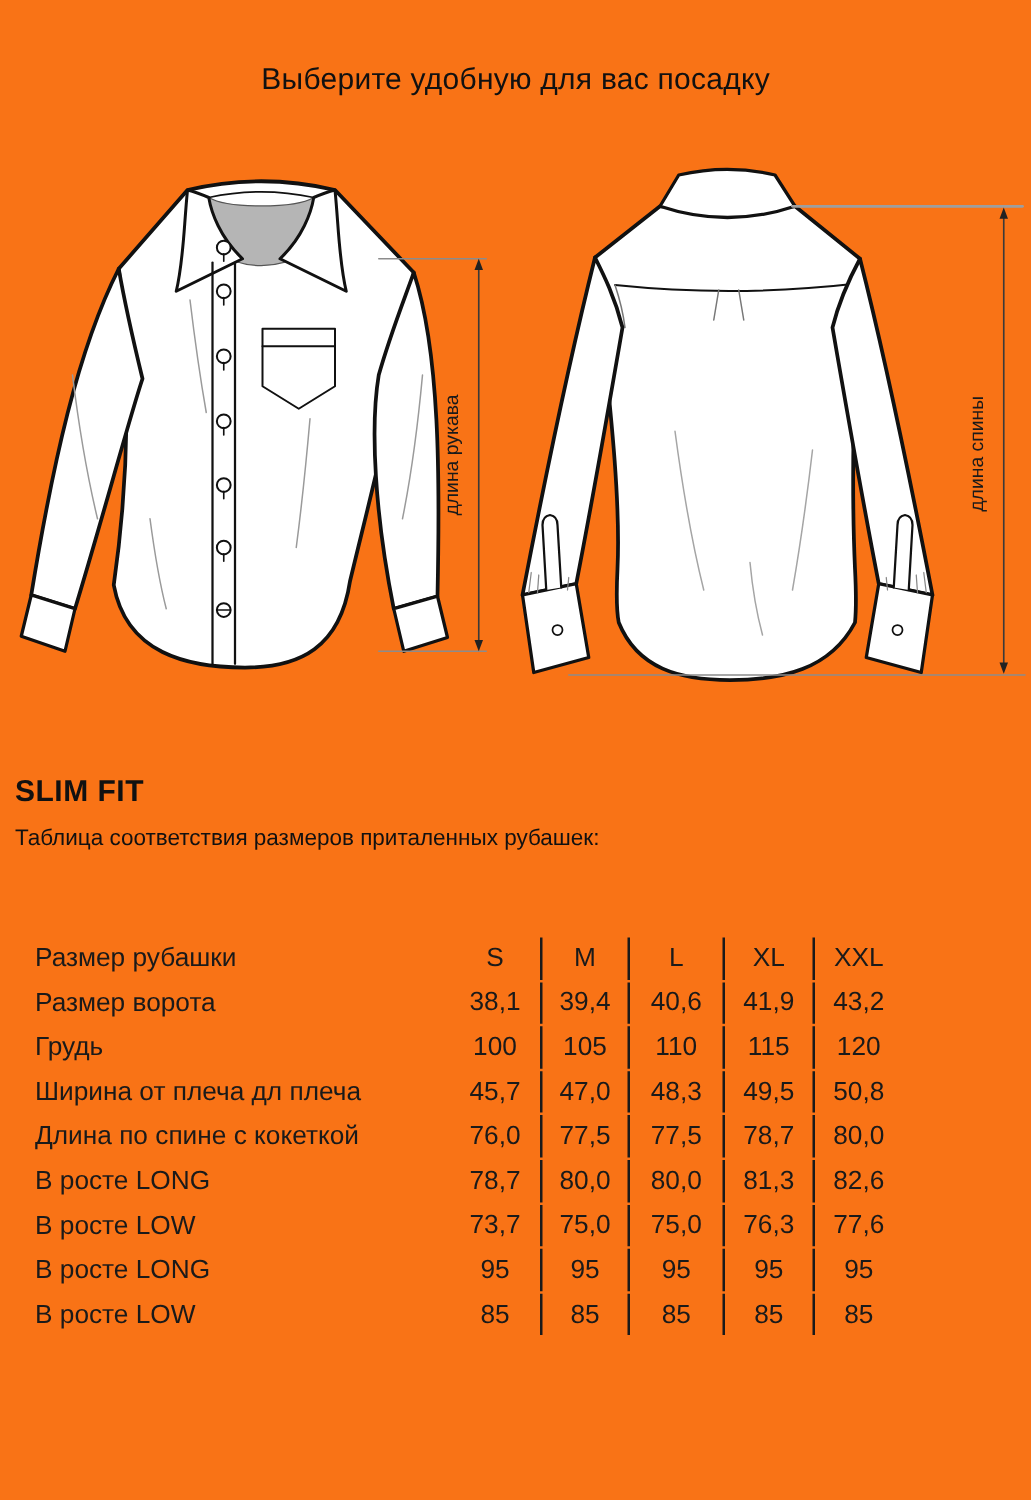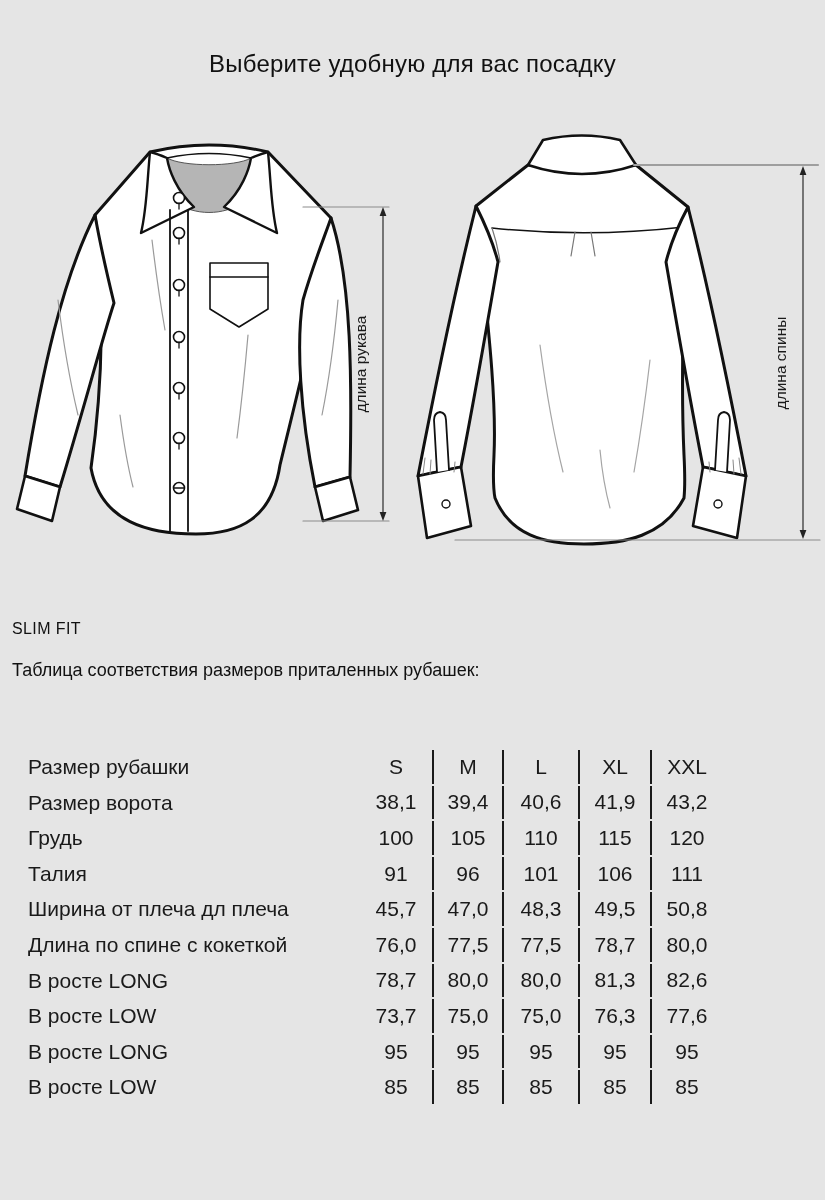--- a/index.html
+++ b/index.html
@@ -1,33 +1,33 @@
 <!DOCTYPE html>
 <html><head>
 <meta charset="utf-8">
 <style>
   html,body{margin:0;padding:0;background:#fff;}
   #page{
     position:relative;
     width:825px;height:1200px;
-    background:#e5e5e5;
+    background:#f97316;
     font-family:"Liberation Sans", sans-serif;
     color:#1a1a1a;
     overflow:hidden;
   }
   .page-title{
     position:absolute;top:50px;left:0;width:825px;
     text-align:center;
     font-size:24px;font-weight:400;color:#111;
     letter-spacing:0.2px;
   }
   #figure{position:absolute;top:120px;left:0;}
   .slim-heading{
     position:absolute;top:620px;left:12px;
-    font-size:16px;font-weight:400;color:#111;
+    font-size:24px;font-weight:700;color:#111;
     letter-spacing:0.4px;
   }
   .table-subtitle{
     position:absolute;top:660px;left:12px;
     font-size:18px;font-weight:400;color:#111;
   }
   table.size-table{
     position:absolute;top:748px;left:28px;
     border-collapse:separate;border-spacing:0 2px;
     font-size:21px;color:#1a1a1a;
@@ -203,28 +203,20 @@
       </tr>
       <tr>
         <td class="t-label">Грудь</td>
         <td class="t-val w-s">100</td>
         <td class="t-val w-m sep">105</td>
         <td class="t-val w-l sep">110</td>
         <td class="t-val w-xl sep">115</td>
         <td class="t-val w-xxl sep">120</td>
       </tr>
       <tr>
-        <td class="t-label">Талия</td>
-        <td class="t-val w-s">91</td>
-        <td class="t-val w-m sep">96</td>
-        <td class="t-val w-l sep">101</td>
-        <td class="t-val w-xl sep">106</td>
-        <td class="t-val w-xxl sep">111</td>
-      </tr>
-      <tr>
         <td class="t-label">Ширина от плеча дл плеча</td>
         <td class="t-val w-s">45,7</td>
         <td class="t-val w-m sep">47,0</td>
         <td class="t-val w-l sep">48,3</td>
         <td class="t-val w-xl sep">49,5</td>
         <td class="t-val w-xxl sep">50,8</td>
       </tr>
       <tr>
         <td class="t-label">Длина по спине с кокеткой</td>
         <td class="t-val w-s">76,0</td>

